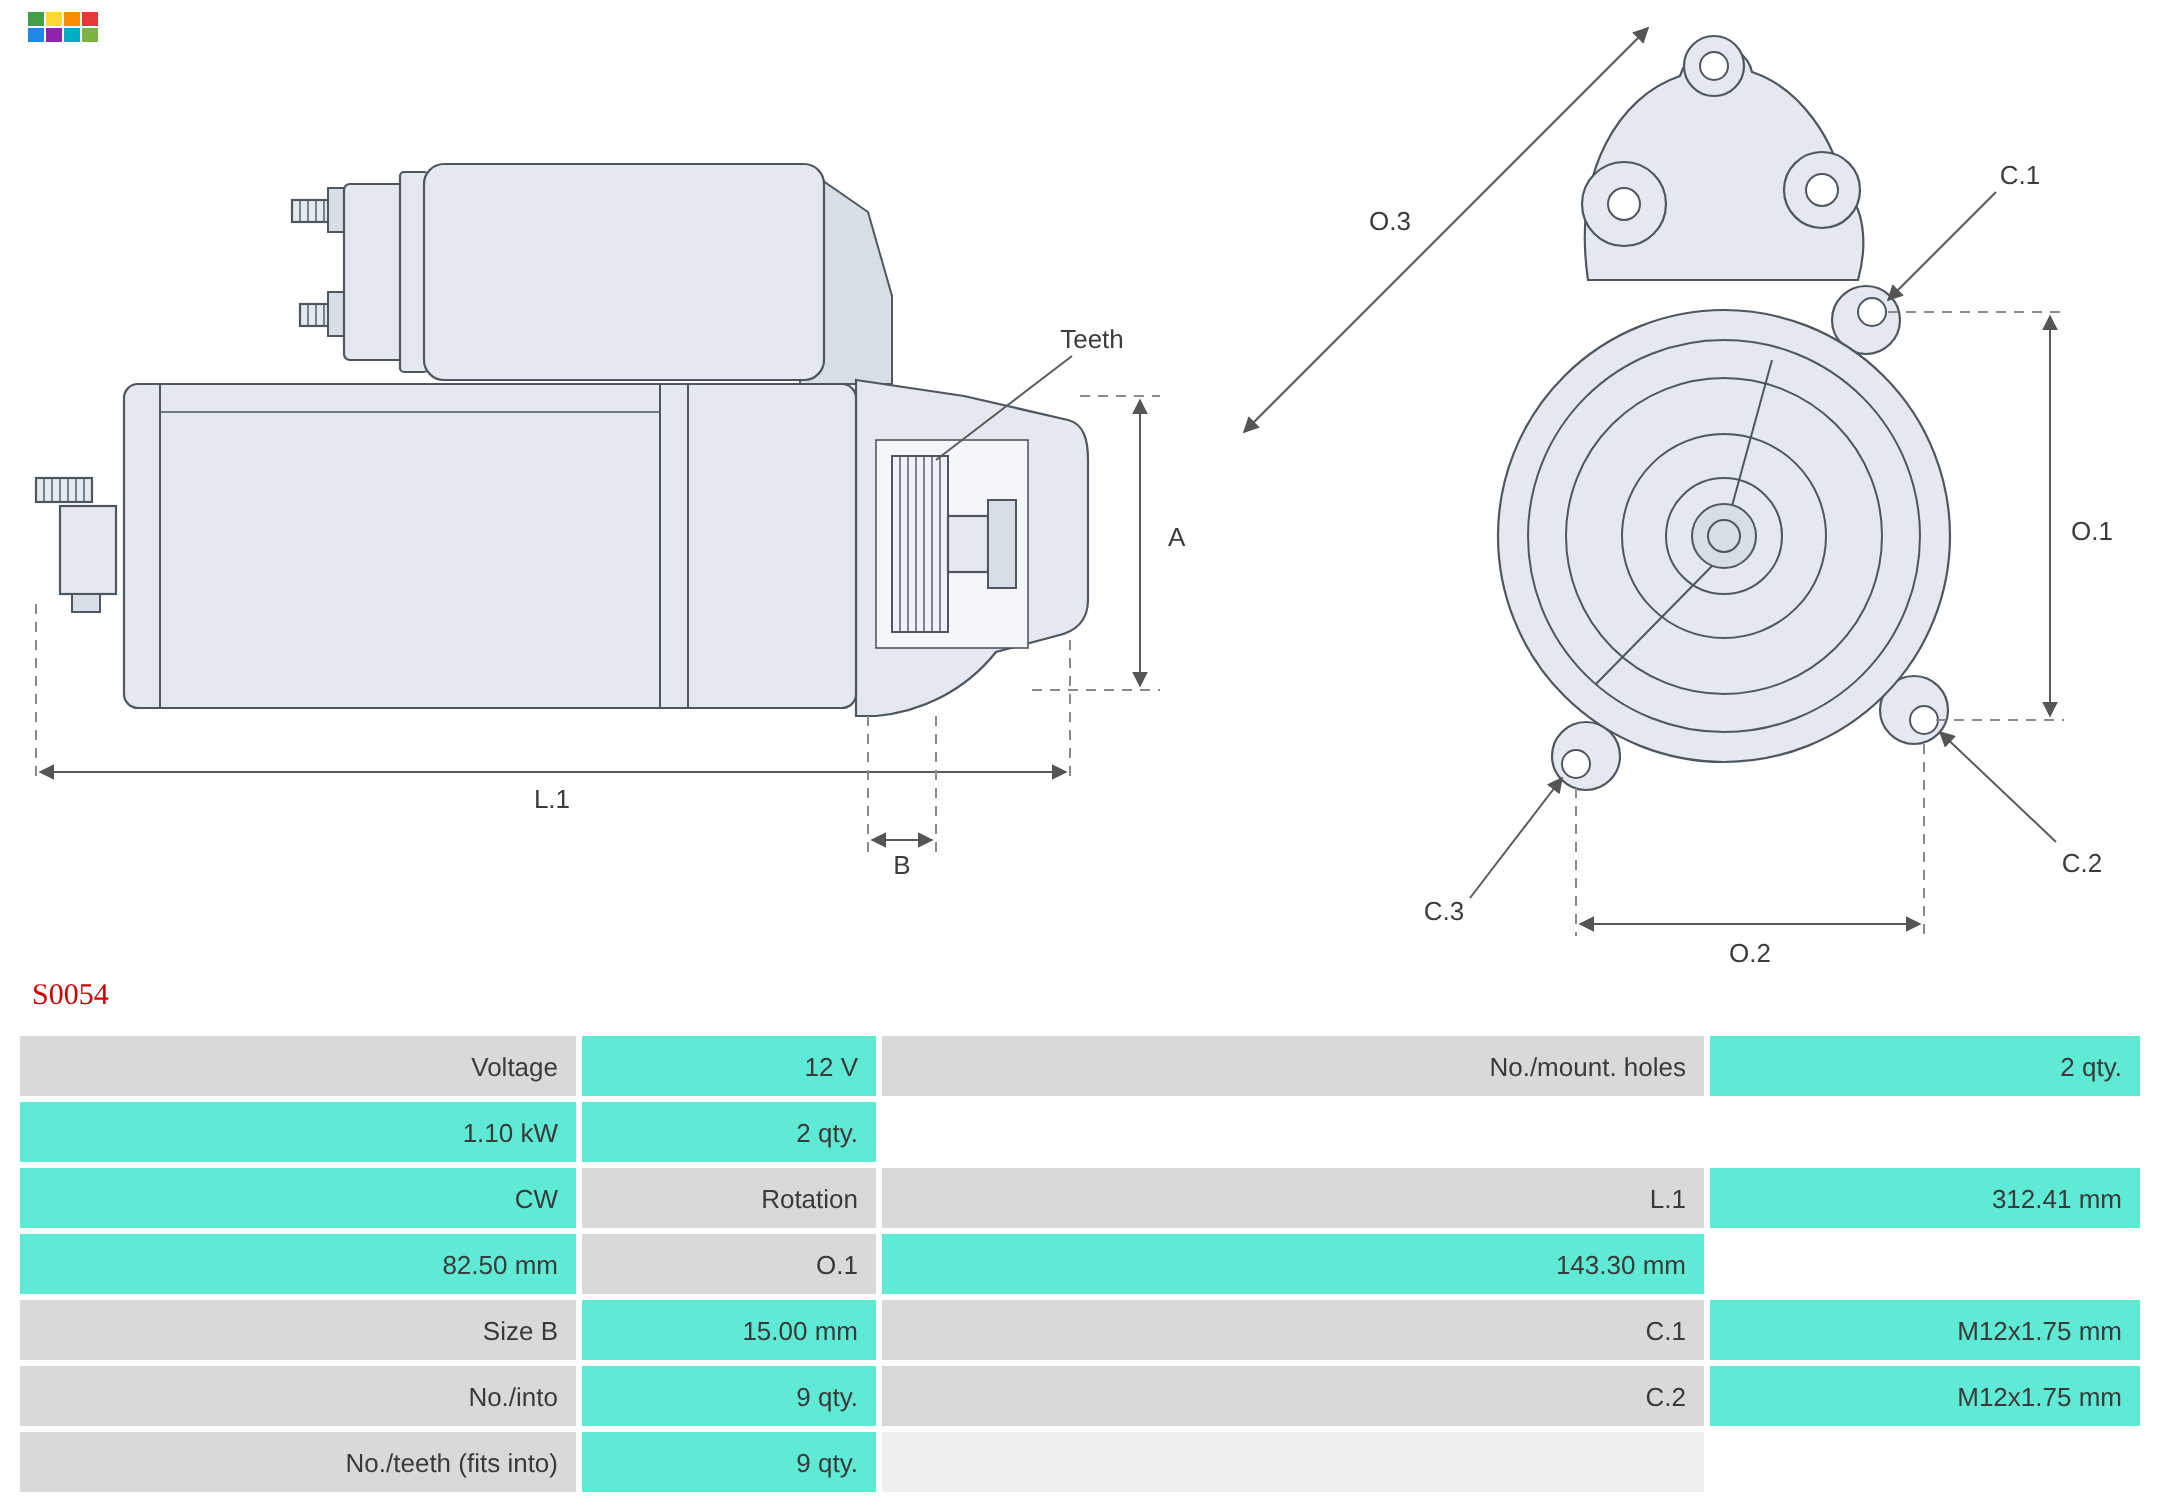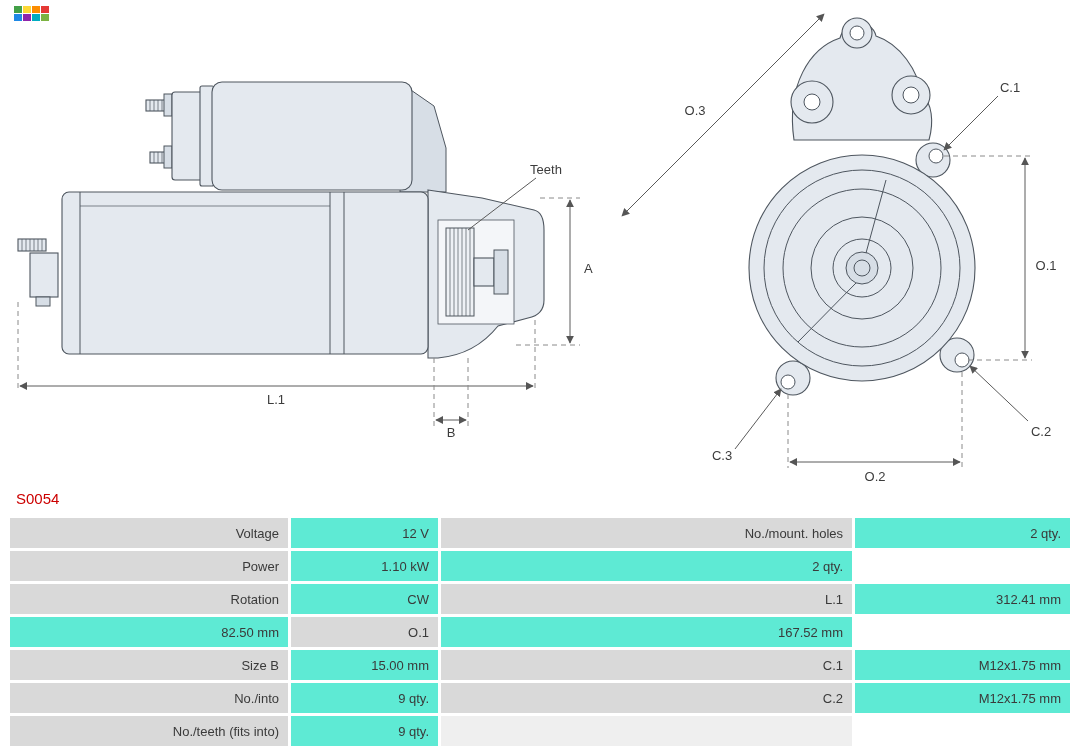--- a/index.html
+++ b/index.html
@@ -19,21 +19,21 @@
   .window  { fill:#f4f6f9; stroke:#4e565f; stroke-width:0.8; }
   .hole    { fill:#ffffff; stroke:#4e565f; stroke-width:1; }
   .cline   { fill:none; stroke:#4e565f; stroke-width:1; }
   .thin    { stroke:#4e565f; stroke-width:0.7; }
   .dim     { stroke:#5a5a5a; stroke-width:1; fill:none; }
   .ext     { stroke:#8a8a8a; stroke-width:1; fill:none; stroke-dasharray:5 4; }
   .leader  { stroke:#5a5a5a; stroke-width:1; fill:none; }
   .dim-label { font:13px "Liberation Sans", sans-serif; fill:#3c3c3c; }
 
   .part-number { position:absolute; top:490px; left:16px; font-size:15px;
-                 font-weight:400; color:#cc0000; }
+                 font-weight:400; color:#cc0000;font-family:Liberation Serif, serif; }
 
   .spec-table { position:absolute; top:518px; left:10px; width:1060px;
                 display:flex; flex-direction:column; gap:3px; }
   .spec-row { display:grid; grid-template-columns:278px 147px 411px 215px;
               gap:3px; height:30px; }
   .cell { display:flex; align-items:center; justify-content:flex-end;
           padding-right:9px; font-size:13px; color:#3a3a3a; white-space:nowrap; }
   .cell.label { background:#d9d9d9; }
   .cell.value { background:#5eead4; }
   .cell.blank { background:#efefef; }
@@ -212,34 +212,33 @@
   <div class="part-number">S0054</div>
 
   <div class="spec-table">
       <div class="spec-row">
         <div class="cell label">Voltage</div>
         <div class="cell value">12 V</div>
         <div class="cell label">No./mount. holes</div>
         <div class="cell value">2 qty.</div>
       </div>
       <div class="spec-row">
-        <div class="cell label">Power</div>
         <div class="cell value">1.10 kW</div>
         <div class="cell value">2 qty.</div>
       </div>
       <div class="spec-row">
+        <div class="cell value">CW</div>
         <div class="cell label">Rotation</div>
-        <div class="cell value">CW</div>
         <div class="cell label">L.1</div>
         <div class="cell value">312.41 mm</div>
       </div>
       <div class="spec-row">
         <div class="cell value">82.50 mm</div>
         <div class="cell label">O.1</div>
-        <div class="cell value">167.52 mm</div>
+        <div class="cell value">143.30 mm</div>
       </div>
       <div class="spec-row">
         <div class="cell label">Size B</div>
         <div class="cell value">15.00 mm</div>
         <div class="cell label">C.1</div>
         <div class="cell value">M12x1.75 mm</div>
       </div>
       <div class="spec-row">
         <div class="cell label">No./into</div>
         <div class="cell value">9 qty.</div>

